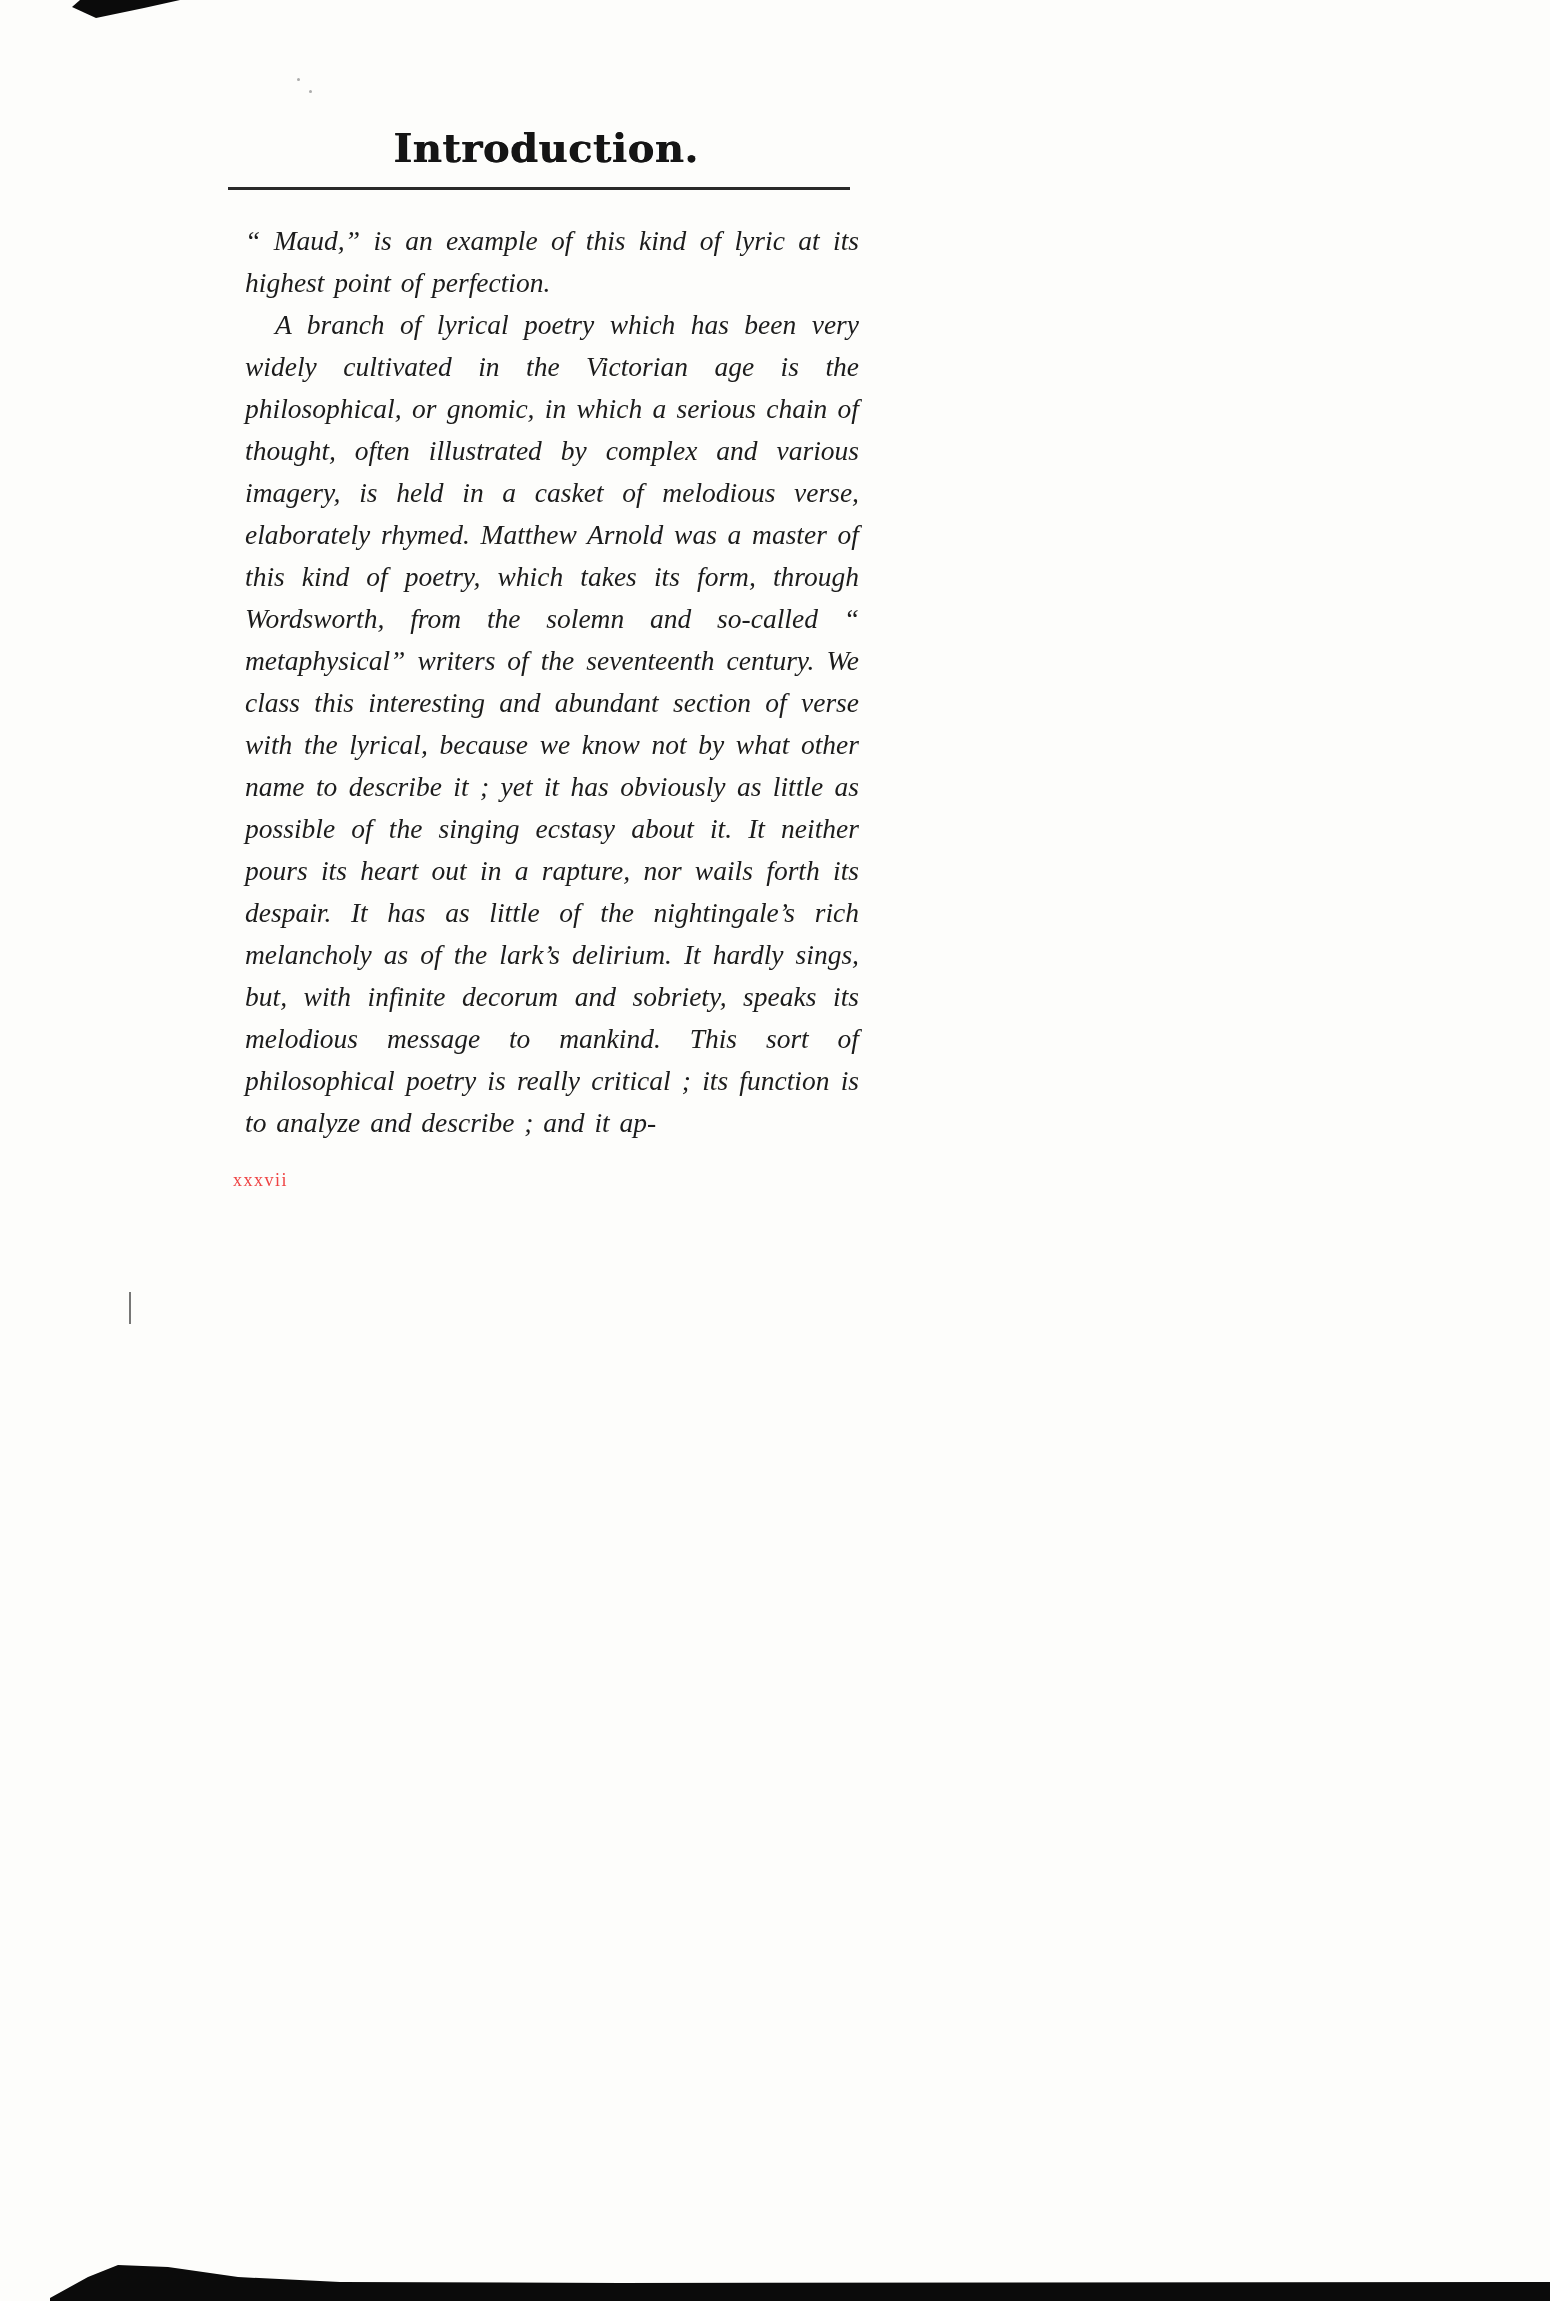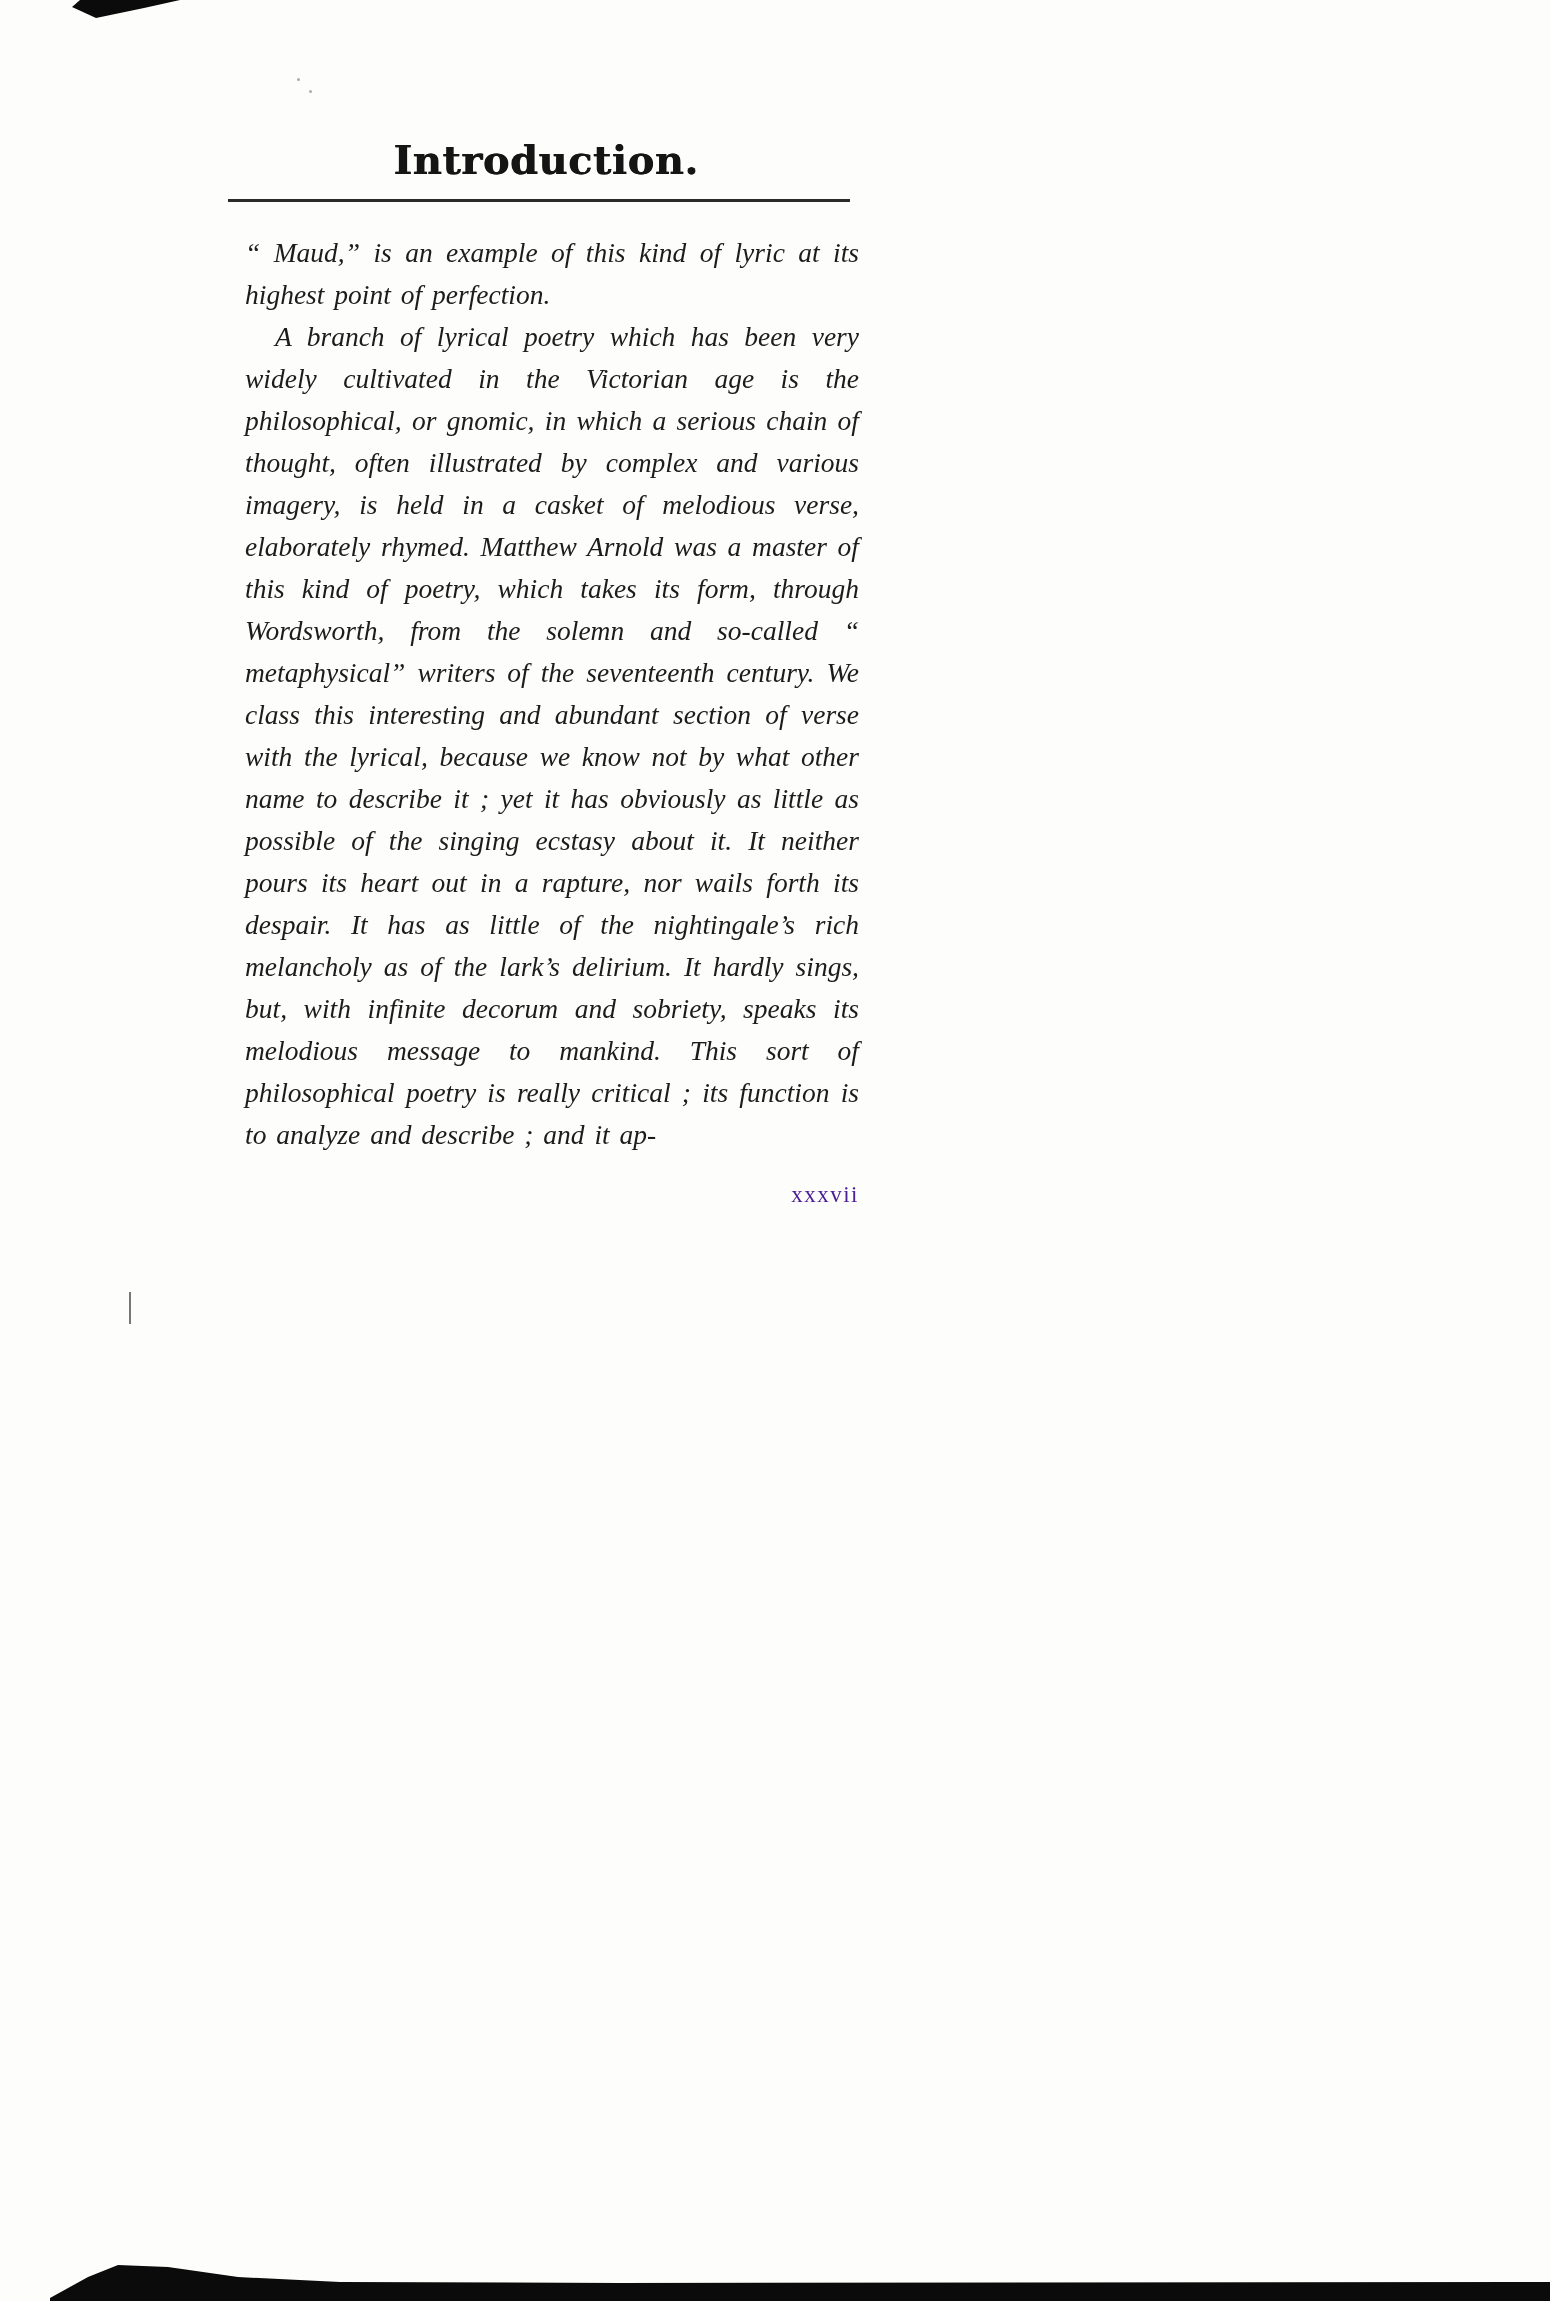--- a/index.html
+++ b/index.html
@@ -12,21 +12,21 @@
     width: 1550px;
     height: 2301px;
     background: var(--paper, #fdfdfb);
     overflow: hidden;
     color: var(--ink, #1c1c1c);
     font-family: "Liberation Serif", serif;
   }
   .column {
     position: absolute;
     left: 233px;
-    top: 12px;
+    top: 0;
     width: 626px;
   }
   .title {
     margin: 0;
     padding-top: 124px;
     text-align: center;
     font-family: "DejaVu Serif", serif;
     font-size: 40px;
     font-weight: bold;
     letter-spacing: 0.5px;
@@ -50,25 +50,25 @@
     margin-left: 12px;
   }
   .body-text p {
     margin: 0;
   }
   .body-text p.indent {
     text-indent: 30px;
   }
   .page-number {
     margin-top: 26px;
-    text-align: right;
+    text-align: left;
     font-style: normal;
-    font-size: 23px;
+    font-size: 18px;
     letter-spacing: 1.5px;
-    color: #4c1d95;
+    color: #ef4444;
   }
   .artifact-top {
     position: absolute;
     left: 72px;
     top: 0;
   }
   .artifact-bottom {
     position: absolute;
     left: 0;
     bottom: 0;

